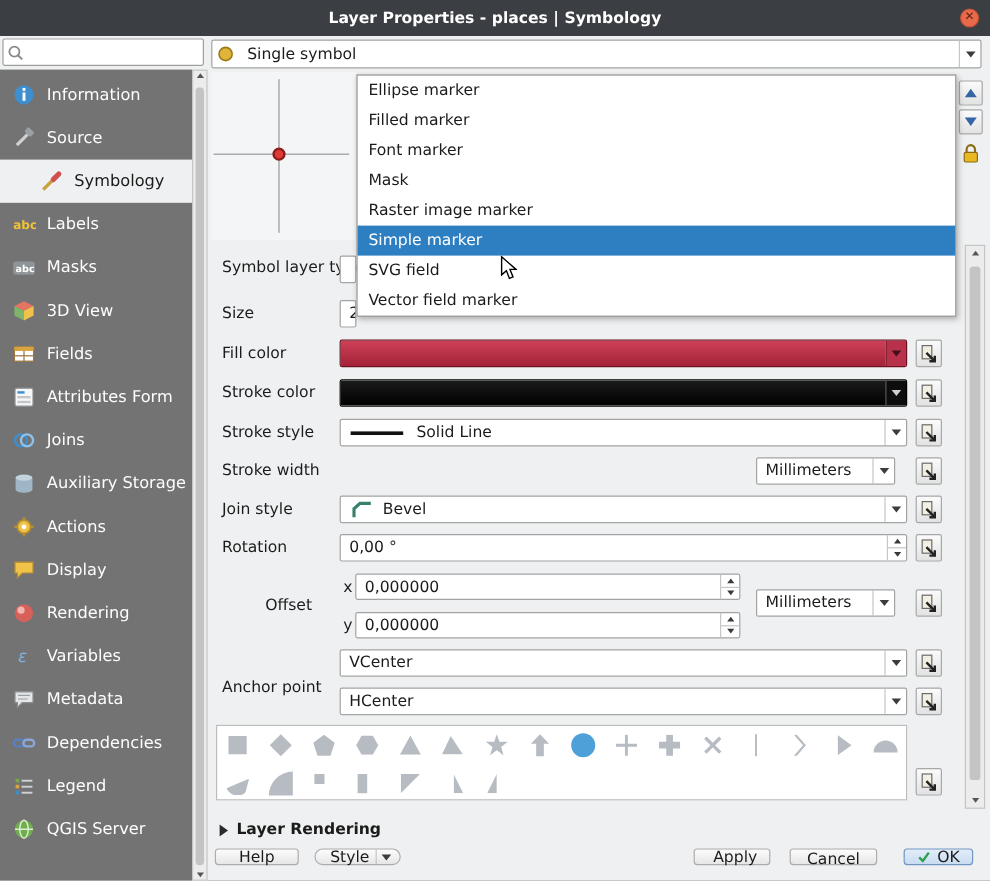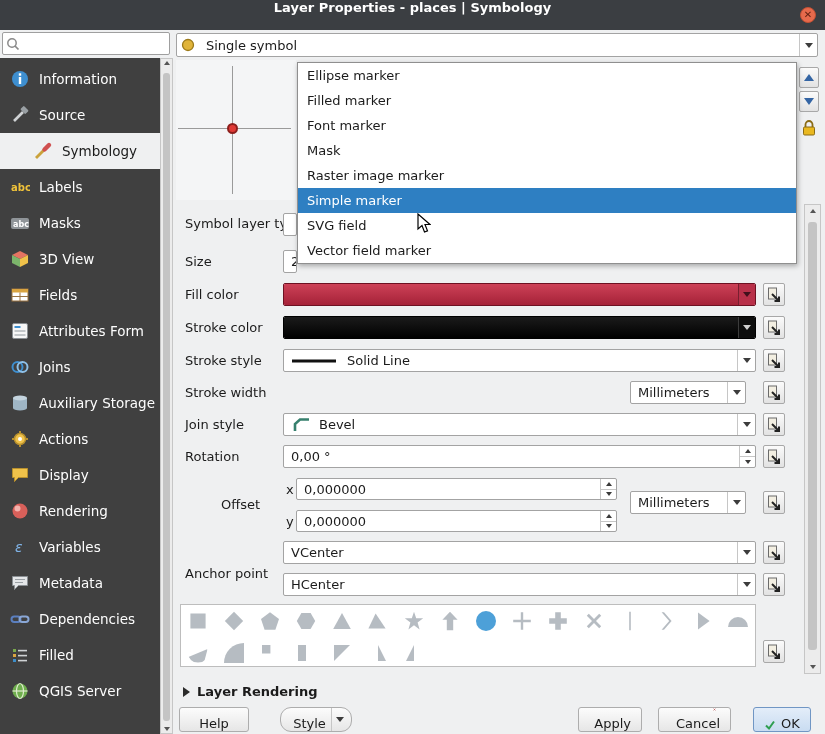--- a/index.html
+++ b/index.html
@@ -1,20 +1,20 @@
 <!DOCTYPE html>
 <html><head>
 <meta charset="utf-8">
 <style>
   html,body{margin:0;padding:0;background:#888;}
   .window{position:relative;width:825px;height:734px;background:#eff0f1;overflow:hidden;
           font-family:"DejaVu Sans","Liberation Sans",sans-serif;font-size:13px;color:#1b1b1b;}
   .abs{position:absolute;}
   
-  .titlebar{left:0;top:0;width:825px;height:30px;background:#3b3e42;display:flex;align-items:flex-start;justify-content:center;}
+  .titlebar{left:0;top:0;width:825px;height:30px;background:#3b3e42;display:flex;align-items:center;justify-content:center;}
   .titlebar .title{color:#fff;font-weight:bold;font-size:13px;}
   .close-btn{position:absolute;right:9px;top:7px;width:16px;height:16px;border-radius:50%;
              background:#e76a4c;border:1px solid #c25034;box-sizing:border-box;
              display:flex;align-items:center;justify-content:center;color:#5e1f10;font-size:10px;font-weight:bold;line-height:1;}
   
   .search-box{left:2px;top:32px;width:168px;height:23px;background:#fff;border:1px solid #9f9f9f;border-radius:2px;box-sizing:border-box;display:flex;align-items:center;}
   .search-box input{border:none;outline:none;flex:1;font:inherit;background:transparent;min-width:0;}
   .top-combo{left:176px;top:33px;width:642px;height:24px;}
   
   .combo{position:absolute;background:#fff;border:1px solid #a3a3a3;border-radius:2px;box-sizing:border-box;display:flex;align-items:center;height:23px;}
@@ -24,25 +24,25 @@
   .spin{position:absolute;background:#fff;border:1px solid #a3a3a3;border-radius:2px;box-sizing:border-box;display:flex;align-items:center;}
   .spin .txt{flex:1;padding-left:7px;white-space:nowrap;overflow:hidden;}
   .updown{width:15px;align-self:stretch;border-left:1px solid #c6c6c6;display:flex;flex-direction:column;flex:0 0 auto;}
   .updown>div{flex:1;display:flex;align-items:center;justify-content:center;}
   .updown>div+div{border-top:1px solid #c6c6c6;}
   .t-up{width:0;height:0;border-left:3.5px solid transparent;border-right:3.5px solid transparent;border-bottom:4.5px solid #3a3a3a;}
   .t-dn{width:0;height:0;border-left:3.5px solid transparent;border-right:3.5px solid transparent;border-top:4.5px solid #3a3a3a;}
   .lbl{position:absolute;white-space:nowrap;}
   .ovr{position:absolute;left:763px;width:22px;height:23px;background:linear-gradient(#fbfbfb,#e2e2e2);
        border:1px solid #a8a8a8;border-radius:2px;box-sizing:border-box;display:flex;align-items:center;justify-content:center;}
-  .btn{position:absolute;height:25px;background:linear-gradient(#fcfcfc,#e6e6e6);border:1px solid #adadad;border-radius:3px;
-       box-sizing:border-box;display:flex;align-items:flex-end;justify-content:center;gap:5px;font-size:13px;padding:0 10px;}
+  .btn{position:absolute;height:14px;background:linear-gradient(#fcfcfc,#e6e6e6);border:1px solid #adadad;border-radius:3px;
+       box-sizing:border-box;display:flex;align-items:center;justify-content:center;gap:5px;font-size:13px;padding:0 10px;}
   .btn-default{background:linear-gradient(#e3edf9,#c9dcf1);border:1px solid #7096c4;}
   
-  .sidebar{left:0;top:58px;width:160px;height:676px;background:#404040;overflow:hidden;padding-top:3px;box-sizing:border-box;}
+  .sidebar{left:0;top:58px;width:160px;height:676px;background:#737373;overflow:hidden;padding-top:3px;box-sizing:border-box;}
   .side-item{height:36px;display:flex;align-items:center;gap:9px;padding-left:10px;color:#fdfdfd;font-size:13.5px;}
   .side-item.selected{background:#eff0f1;color:#1a1a1a;justify-content:center;}
   .sicon{flex:0 0 auto;}
   .sb{position:absolute;background:#ececec;border:1px solid #c6c6c6;box-sizing:border-box;}
   .sb .thumb{position:absolute;background:#c4c4c4;border-radius:3px;}
   .sb .sarr{position:absolute;left:0;width:100%;display:flex;align-items:center;justify-content:center;}
   .st-up{width:0;height:0;border-left:3.5px solid transparent;border-right:3.5px solid transparent;border-bottom:4.5px solid #555;}
   .st-dn{width:0;height:0;border-left:3.5px solid transparent;border-right:3.5px solid transparent;border-top:4.5px solid #555;}
   
   .preview{left:176px;top:60px;width:120px;height:140px;background:#f4f5f6;}
@@ -249,21 +249,21 @@
     </div>
     <div class="side-item">
       <svg class="sicon" width="20" height="20" viewBox="0 0 20 20">
           <rect x="3" y="4" width="3" height="3" fill="#79a84c"></rect>
           <rect x="8" y="4.8" width="9" height="1.6" fill="#cfd2d4"></rect>
           <rect x="3" y="9" width="3" height="3" fill="#d9a441"></rect>
           <rect x="8" y="9.8" width="9" height="1.6" fill="#cfd2d4"></rect>
           <rect x="3" y="14" width="3" height="3" fill="#3d8ec9"></rect>
           <rect x="8" y="14.8" width="9" height="1.6" fill="#cfd2d4"></rect>
         </svg>
-      <span>Filled</span>
+      <span>Legend</span>
     </div>
     <div class="side-item">
       <svg class="sicon" width="20" height="20" viewBox="0 0 20 20">
           <circle cx="10" cy="10" r="7.5" fill="#6fae4e"></circle>
           <ellipse cx="10" cy="10" rx="3.5" ry="7.5" fill="none" stroke="#dfeccf" stroke-width="1.2"></ellipse>
           <line x1="2.5" y1="10" x2="17.5" y2="10" stroke="#dfeccf" stroke-width="1.2"></line>
         </svg>
       <span>QGIS Server</span>
     </div>
   </div>
@@ -513,21 +513,21 @@
         <span class="st-dn"></span>
       </span>
   </div>
 
   <span class="lr-tri"></span>
   <span class="lr-label">Layer Rendering</span>
 
   <div class="btn" style="left:179px;top:707px;width:70px;">
     <span>Help</span>
   </div>
-  <div class="btn" style="left:280px;top:707px;width:72px;padding-right:0;border-radius:11px;">
+  <div class="btn" style="left:262px;top:707px;width:72px;padding-right:0;border-radius:11px;">
     <span>Style</span>
     <span class="arrow-zone" style="height:100%;">
         <span class="tri-down"></span>
       </span>
   </div>
   <div class="btn" style="left:578px;top:707px;width:64px;">
     <svg width="12" height="12" viewBox="0 0 12 12">
         <path d="M2 6.5 L5 9.5 L10 2.5" fill="none" stroke="#2e9e4f" stroke-width="2"></path>
       </svg>
     <span>Apply</span>

